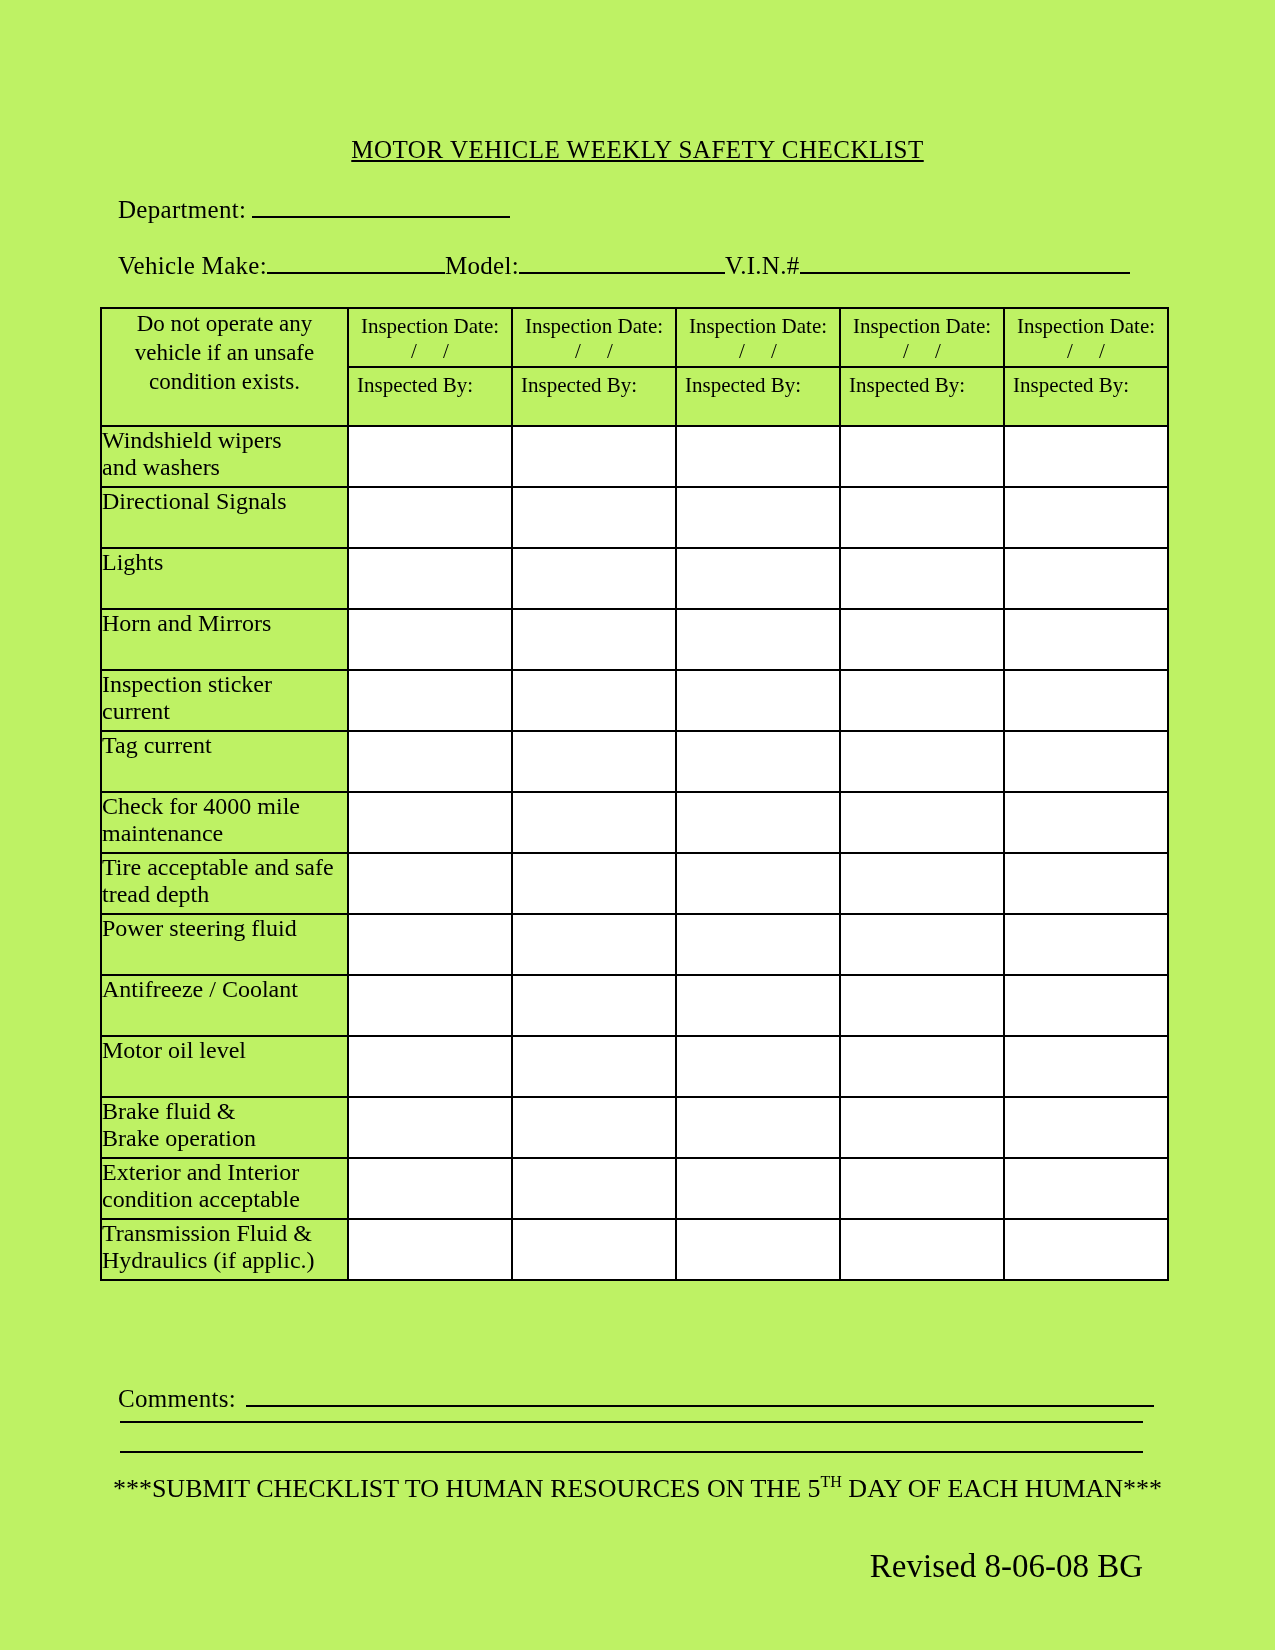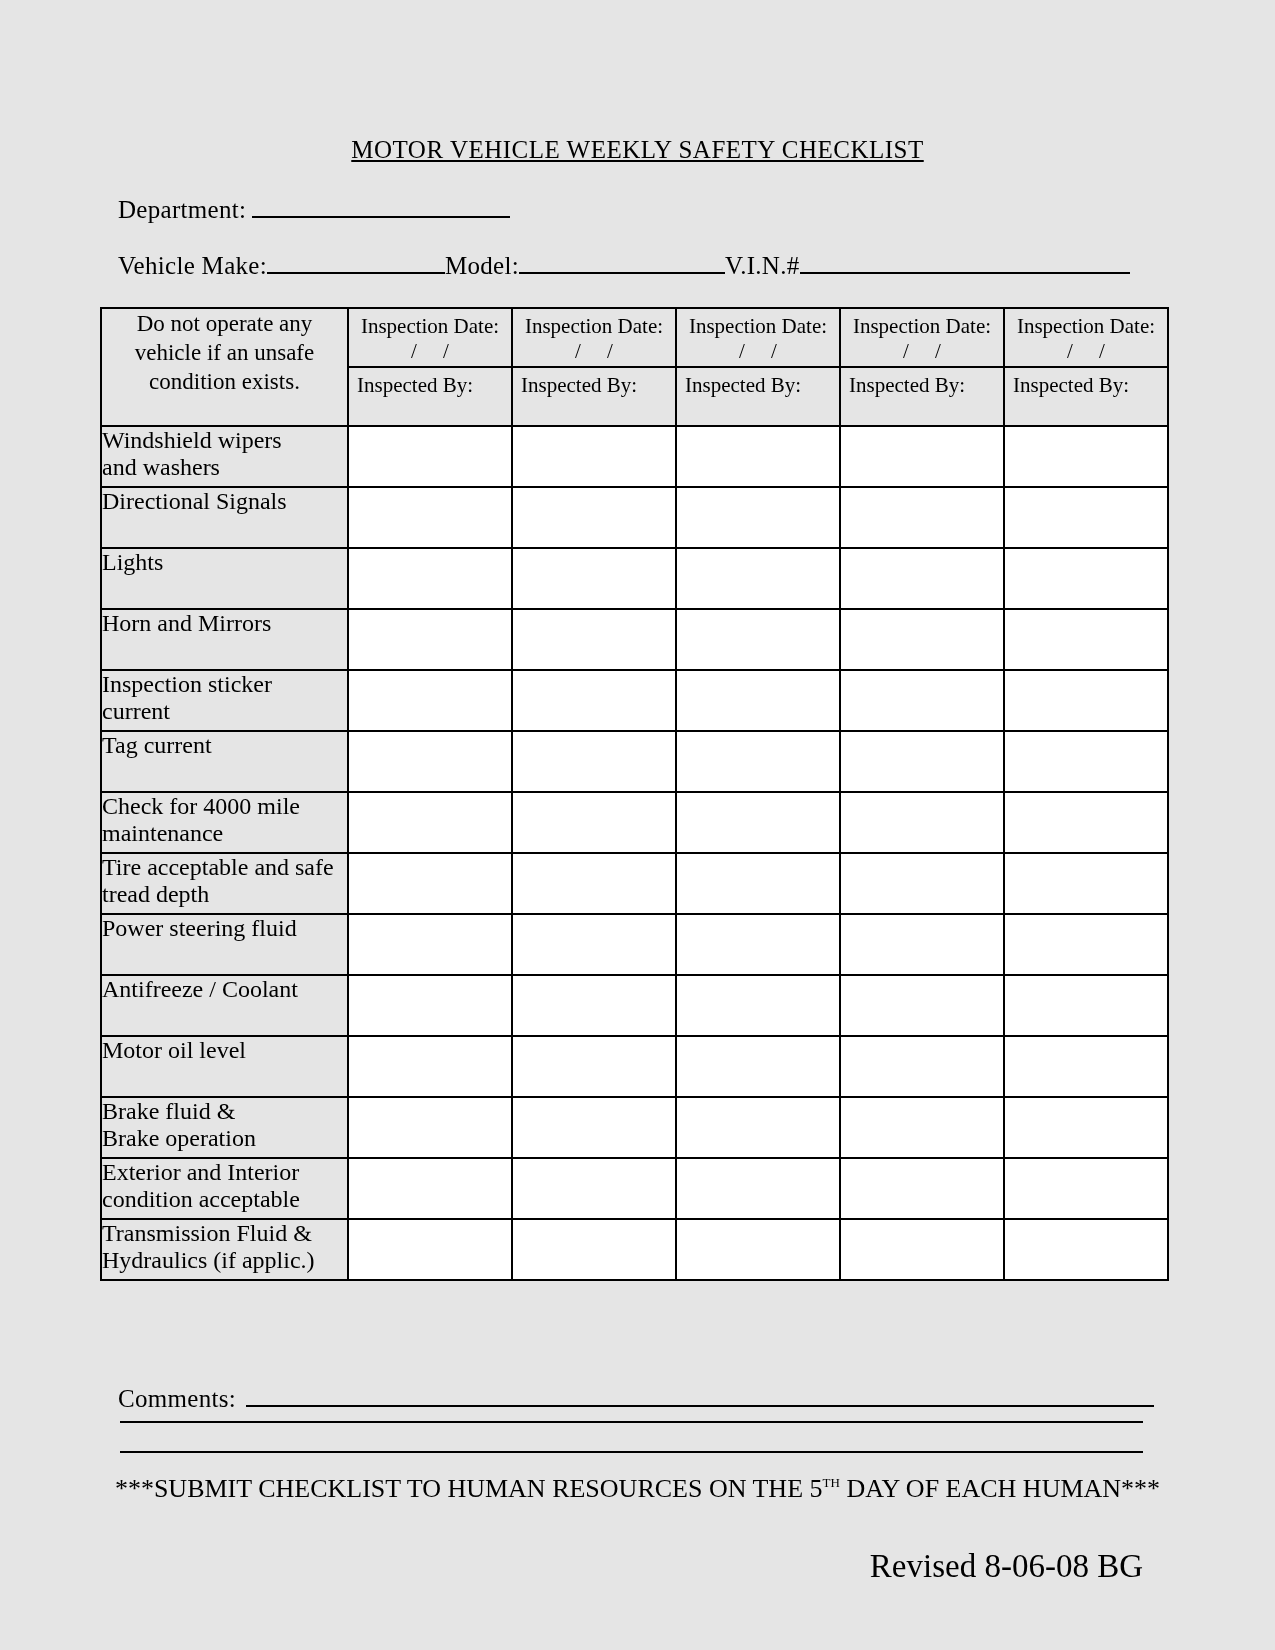--- a/index.html
+++ b/index.html
@@ -4,21 +4,21 @@
 <style>
   html, body {
     margin: 0;
     padding: 0;
     background: #ffffff;
   }
   .page {
     position: relative;
     width: 1275px;
     height: 1650px;
-    background: #e5e5e5;
+    background: #bef264;
     color: #000000;
     font-family: "Liberation Serif", "DejaVu Serif", serif;
     overflow: hidden;
   }
   
   .doc-title {
     position: absolute;
     top: 136px;
     left: 0;
     width: 100%;
@@ -120,21 +120,21 @@
   .submit-line {
     position: absolute;
     top: 1474px;
     left: 0;
     width: 100%;
     text-align: center;
     font-size: 26px;
     white-space: nowrap;
   }
   .submit-line sup {
-    font-size: 13px;
+    font-size: 16px;
     vertical-align: super;
     line-height: 0;
   }
   .revision {
     position: absolute;
     top: 1548px;
     right: 132px;
     font-size: 33px;
   }
 </style>

